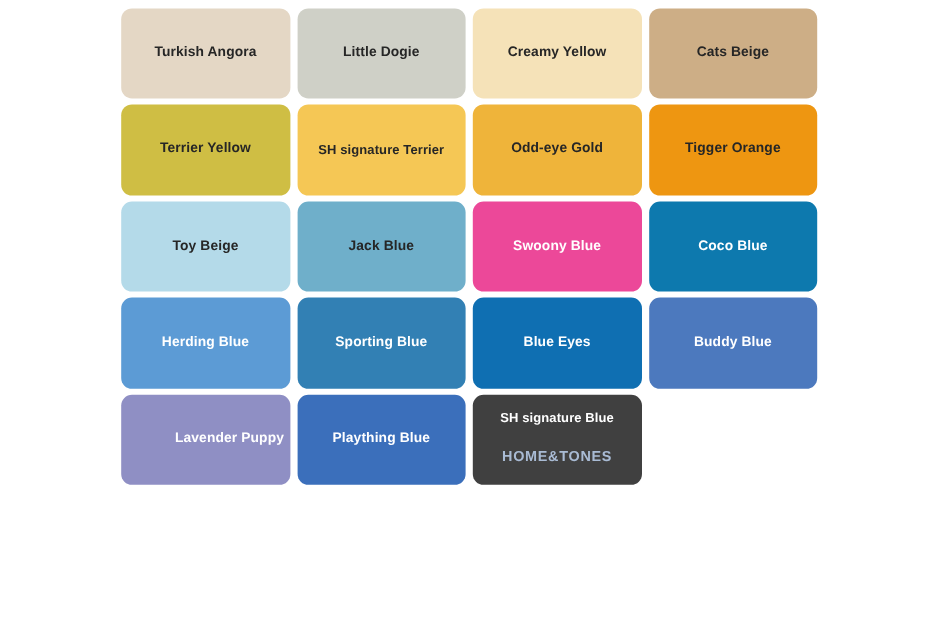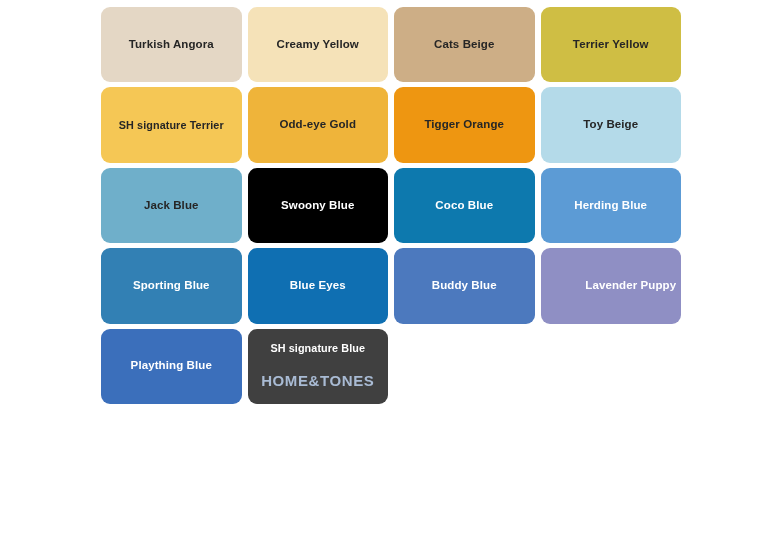--- a/index.html
+++ b/index.html
@@ -44,39 +44,42 @@
     text-align: center;
     line-height: 1.2;
     white-space: nowrap;
     padding: 0 4px;
   }
   .swatch.long .swatch-label {
     font-size: 10.8px;
   }
   .swatch-logo {
     margin-top: 17px;
-    font-size: 15px;
+    font-size: 12px;
     font-weight: bold;
     letter-spacing: 0.6px;
     text-align: center;
     white-space: nowrap;
   }
   .swatch.has-logo {
     justify-content: center;
   }
   .swatch.has-logo .swatch-label {
     margin-top: -2px;
   }
 </style>
 </head>
 <body>
 
 <div id="palette-board" style="background: rgb(255, 255, 255);">
     <div class="swatch" style="background: rgb(228, 215, 197);">
       <div class="swatch-label" style="color: rgb(38, 38, 38);">Turkish Angora</div>
+    </div>
+    <div class="swatch" style="background: rgb(207, 208, 199);">
+      <div class="swatch-label" style="color: rgb(38, 38, 38);">Little Dogie</div>
     </div>
     <div class="swatch" style="background: rgb(245, 226, 184);">
       <div class="swatch-label" style="color: rgb(38, 38, 38);">Creamy Yellow</div>
     </div>
     <div class="swatch" style="background: rgb(205, 174, 134);">
       <div class="swatch-label" style="color: rgb(38, 38, 38);">Cats Beige</div>
     </div>
     <div class="swatch" style="background: rgb(207, 190, 68);">
       <div class="swatch-label" style="color: rgb(38, 38, 38);">Terrier Yellow</div>
     </div>
@@ -88,21 +91,21 @@
     </div>
     <div class="swatch" style="background: rgb(238, 150, 17);">
       <div class="swatch-label" style="color: rgb(38, 38, 38);">Tigger Orange</div>
     </div>
     <div class="swatch" style="background: rgb(180, 218, 233);">
       <div class="swatch-label" style="color: rgb(38, 38, 38);">Toy Beige</div>
     </div>
     <div class="swatch" style="background: rgb(111, 175, 202);">
       <div class="swatch-label" style="color: rgb(38, 38, 38);">Jack Blue</div>
     </div>
-    <div class="swatch" style="background: #000000;">
+    <div class="swatch" style="background: #ec4899;">
       <div class="swatch-label" style="color: rgb(255, 255, 255);">Swoony Blue</div>
     </div>
     <div class="swatch" style="background: rgb(13, 121, 174);">
       <div class="swatch-label" style="color: rgb(255, 255, 255);">Coco Blue</div>
     </div>
     <div class="swatch" style="background: rgb(92, 155, 213);">
       <div class="swatch-label" style="color: rgb(255, 255, 255);">Herding Blue</div>
     </div>
     <div class="swatch" style="background: rgb(50, 128, 180);">
       <div class="swatch-label" style="color: rgb(255, 255, 255);">Sporting Blue</div>

